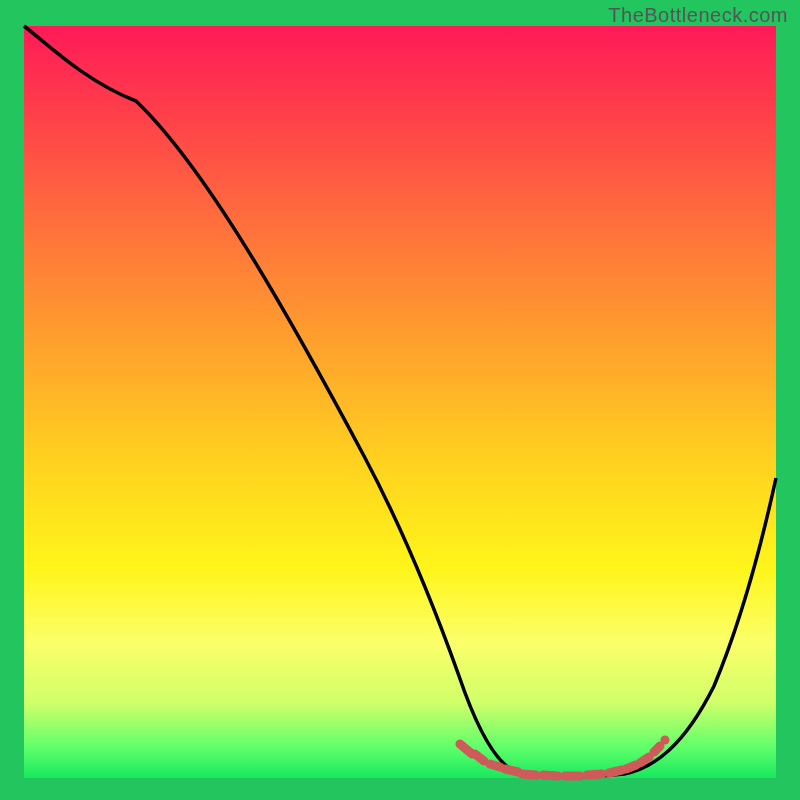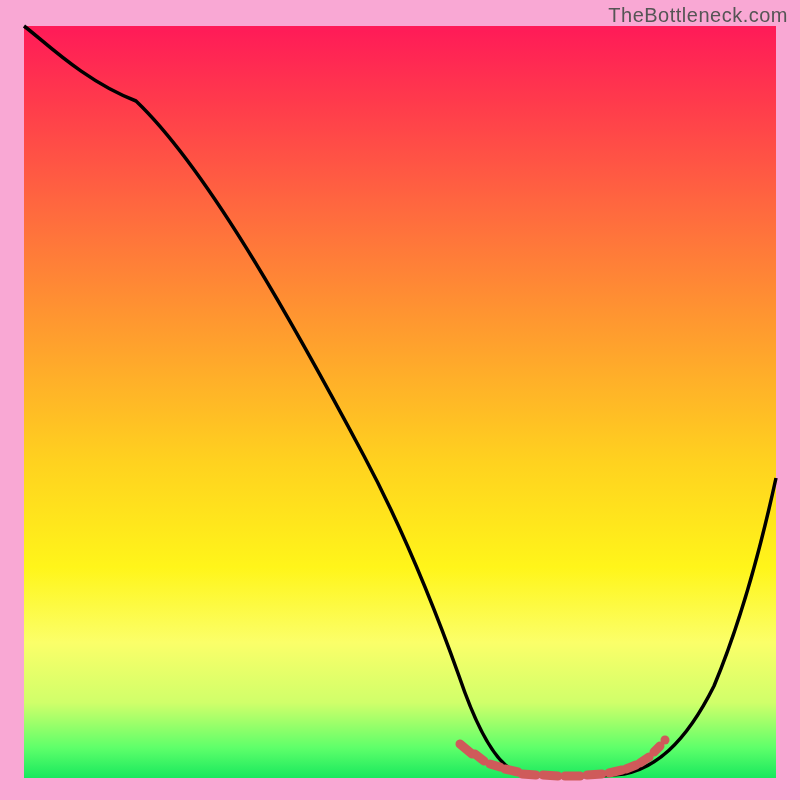--- a/index.html
+++ b/index.html
@@ -7,21 +7,21 @@
     padding: 0;
     background: #000;
     width: 800px;
     height: 800px;
     overflow: hidden;
     font-family: Arial, sans-serif;
   }
   .outer {
     width: 800px;
     height: 800px;
-    background: #f9a8d4;
+    background: #22c55e;
     position: relative;
   }
   .watermark {
     position: absolute;
     top: 4px;
     right: 12px;
     color: #555;
     font-size: 20px;
     font-weight: 500;
     letter-spacing: 0.5px;

